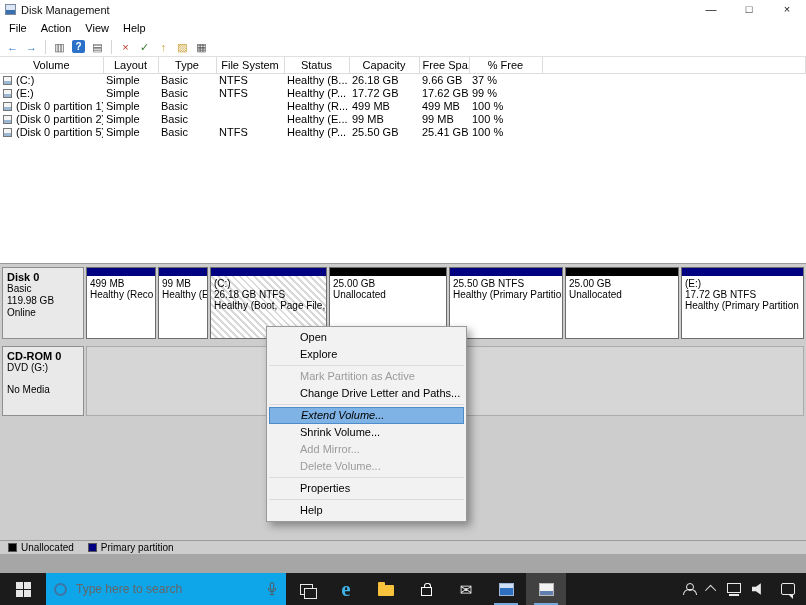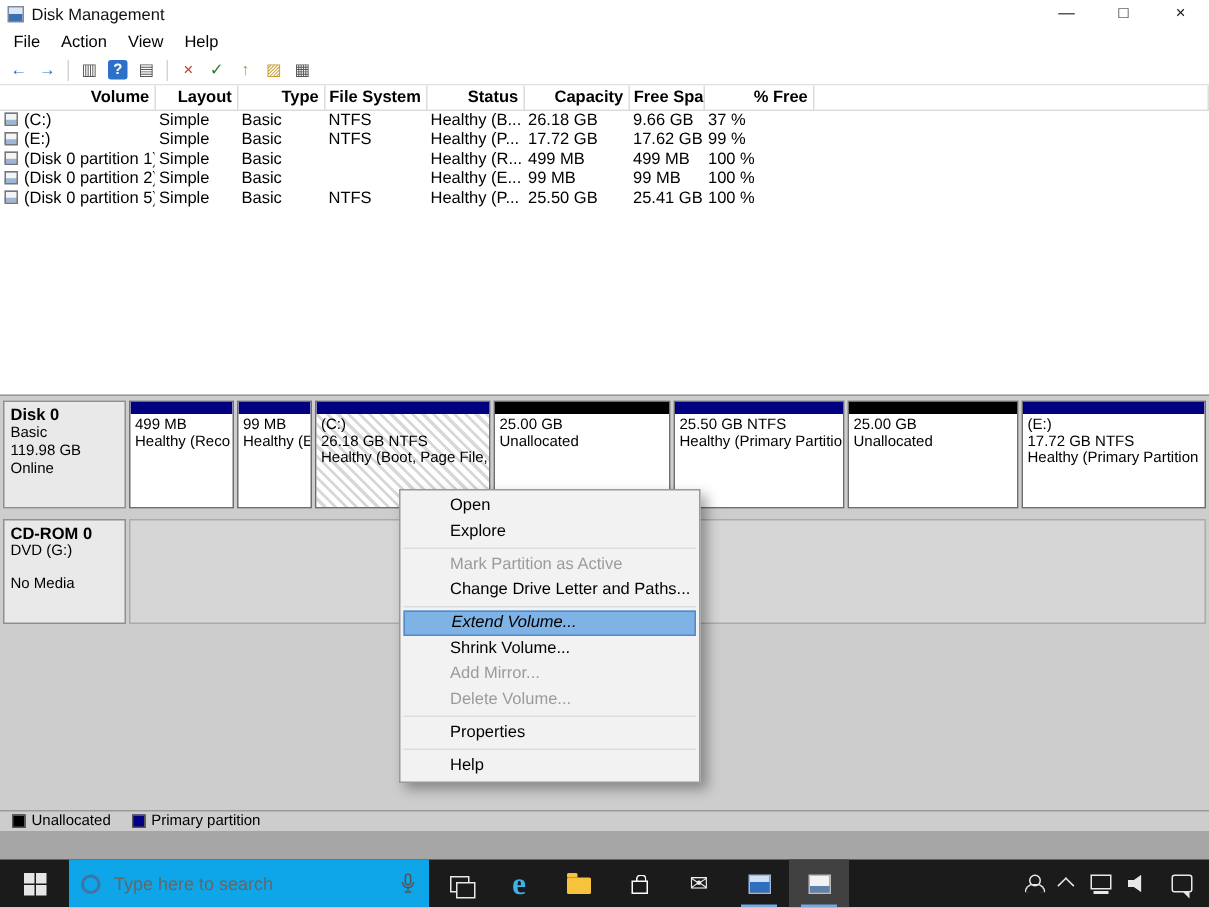--- a/index.html
+++ b/index.html
@@ -19,21 +19,21 @@
   .toolbar { height:20px; flex:0 0 20px; display:flex; align-items:center; gap:2px; padding-left:4px; border-bottom:1px solid #e0e0e0; }
   .tb-ico { width:17px; height:16px; text-align:center; line-height:16px; font-size:11px; }
   .tb-help { background:#2a71c7; color:#fff; border-radius:2px; font-weight:bold; width:13px; height:13px; line-height:13px; font-size:10px; margin:0 2px; }
   .tb-sep { width:1px; height:14px; background:#d5d5d5; margin:0 3px; }
   .c-blue { color:#2a71c7; } .c-gray { color:#555; } .c-red { color:#c0392b; }
   .c-green { color:#2d7d2d; } .c-yellow { color:#c79a2a; }
 
   
   .volume-pane { height:206px; flex:0 0 206px; background:#fff; overflow:hidden; }
   table { border-collapse:collapse; table-layout:fixed; width:100%; font-size:11px; }
-  th { font-weight:bold; text-align:right; border-right:1px solid #dcdcdc; border-bottom:1px solid #dcdcdc; height:16px; padding:0 3px; overflow:hidden; white-space:nowrap; }
+  th { font-weight:normal; text-align:center; border-right:1px solid #dcdcdc; border-bottom:1px solid #dcdcdc; height:16px; padding:0 3px; overflow:hidden; white-space:nowrap; }
   td { height:13px; padding:0 3px; white-space:nowrap; overflow:hidden; }
   .vol-ico { display:inline-block; width:9px; height:9px; margin-right:4px; vertical-align:-1px; border:1px solid #777; background:linear-gradient(#f5f5f5 55%, #9db7d6 55%); }
 
   
   .graph-pane { height:277px; flex:0 0 277px; background:#cdcdcd; border-top:1px solid #9a9a9a; padding:3px 2px; position:relative; }
   .disk-band { display:flex; margin-bottom:7px; height:72px; }
   .disk-label { flex:0 0 82px; background:#e9e9e9; border:1px solid #8f8f8f; padding:3px 4px; font-size:10px; line-height:12px; overflow:hidden; }
   .dl-name { font-weight:bold; font-size:11px; }
   .cd-status { margin-top:10px; }
   .partitions { display:flex; gap:2px; flex:1; margin-left:2px; }

